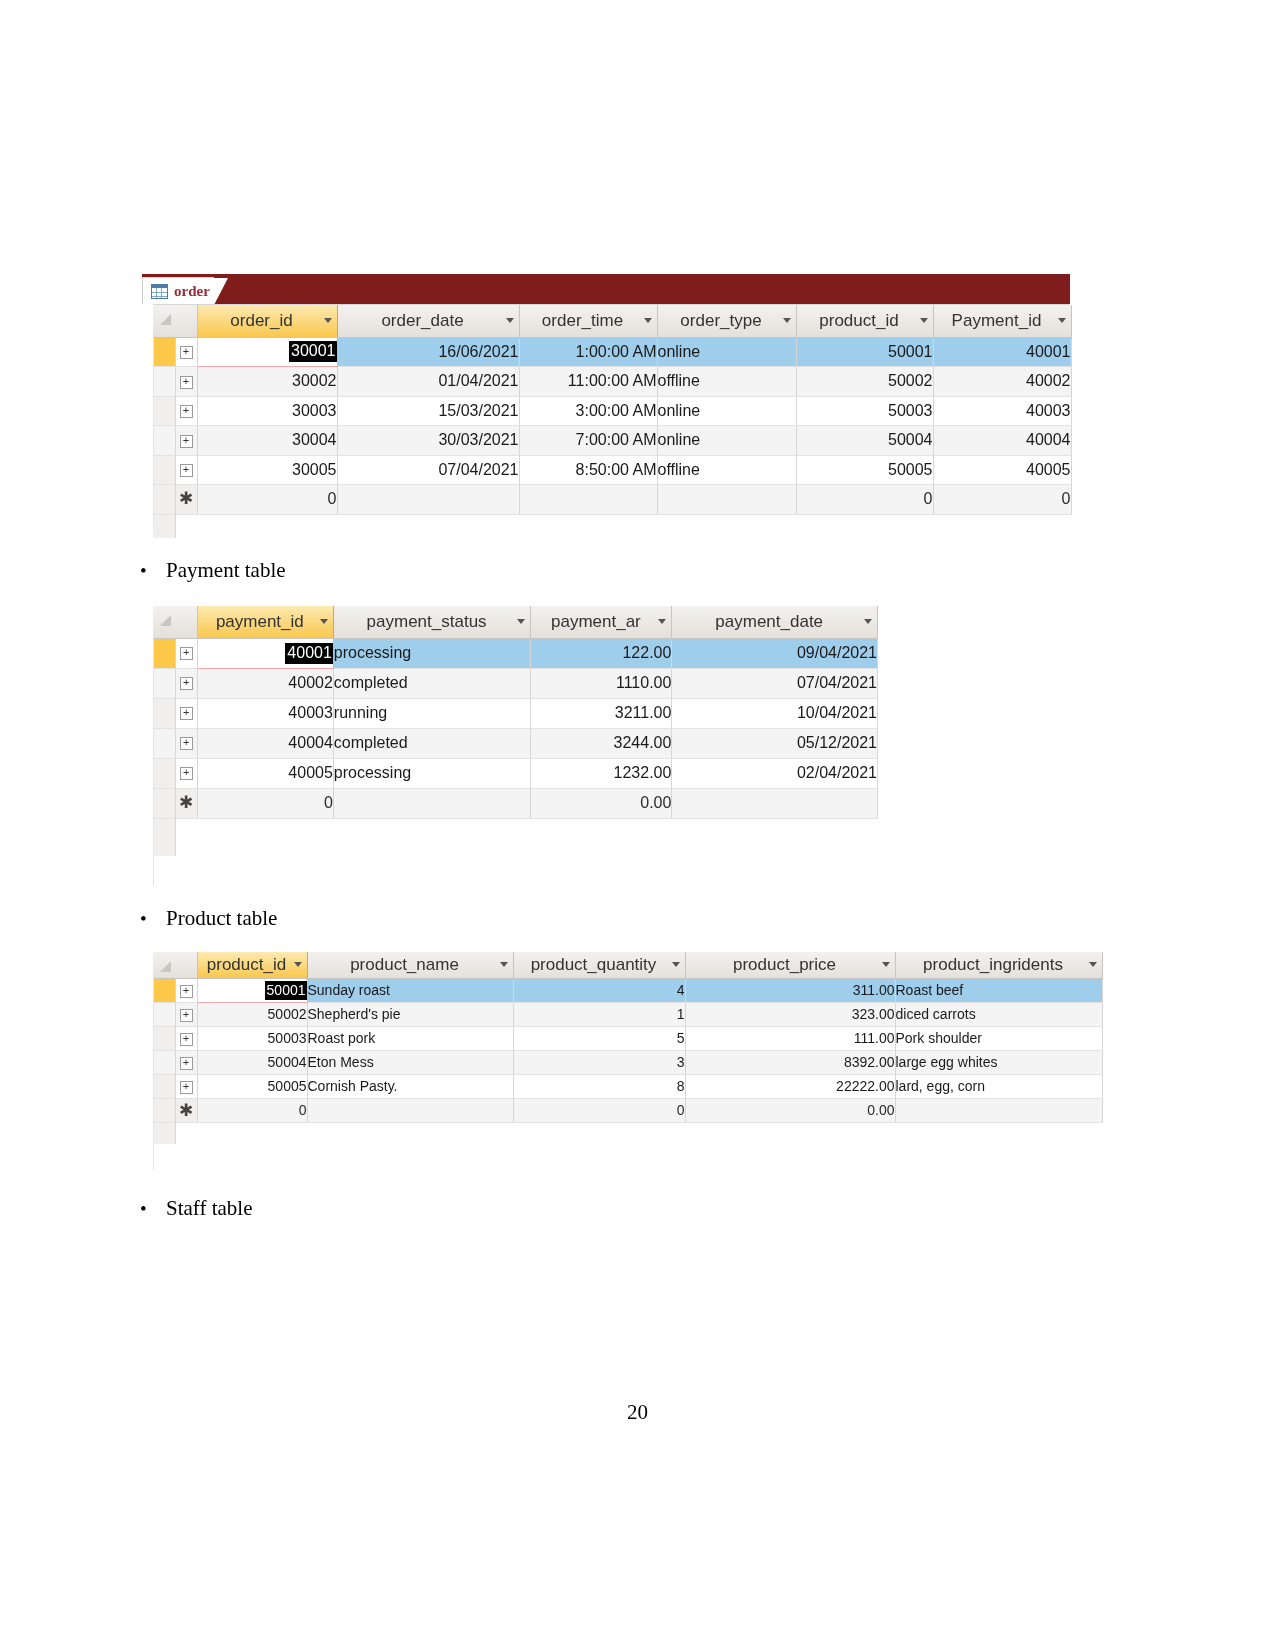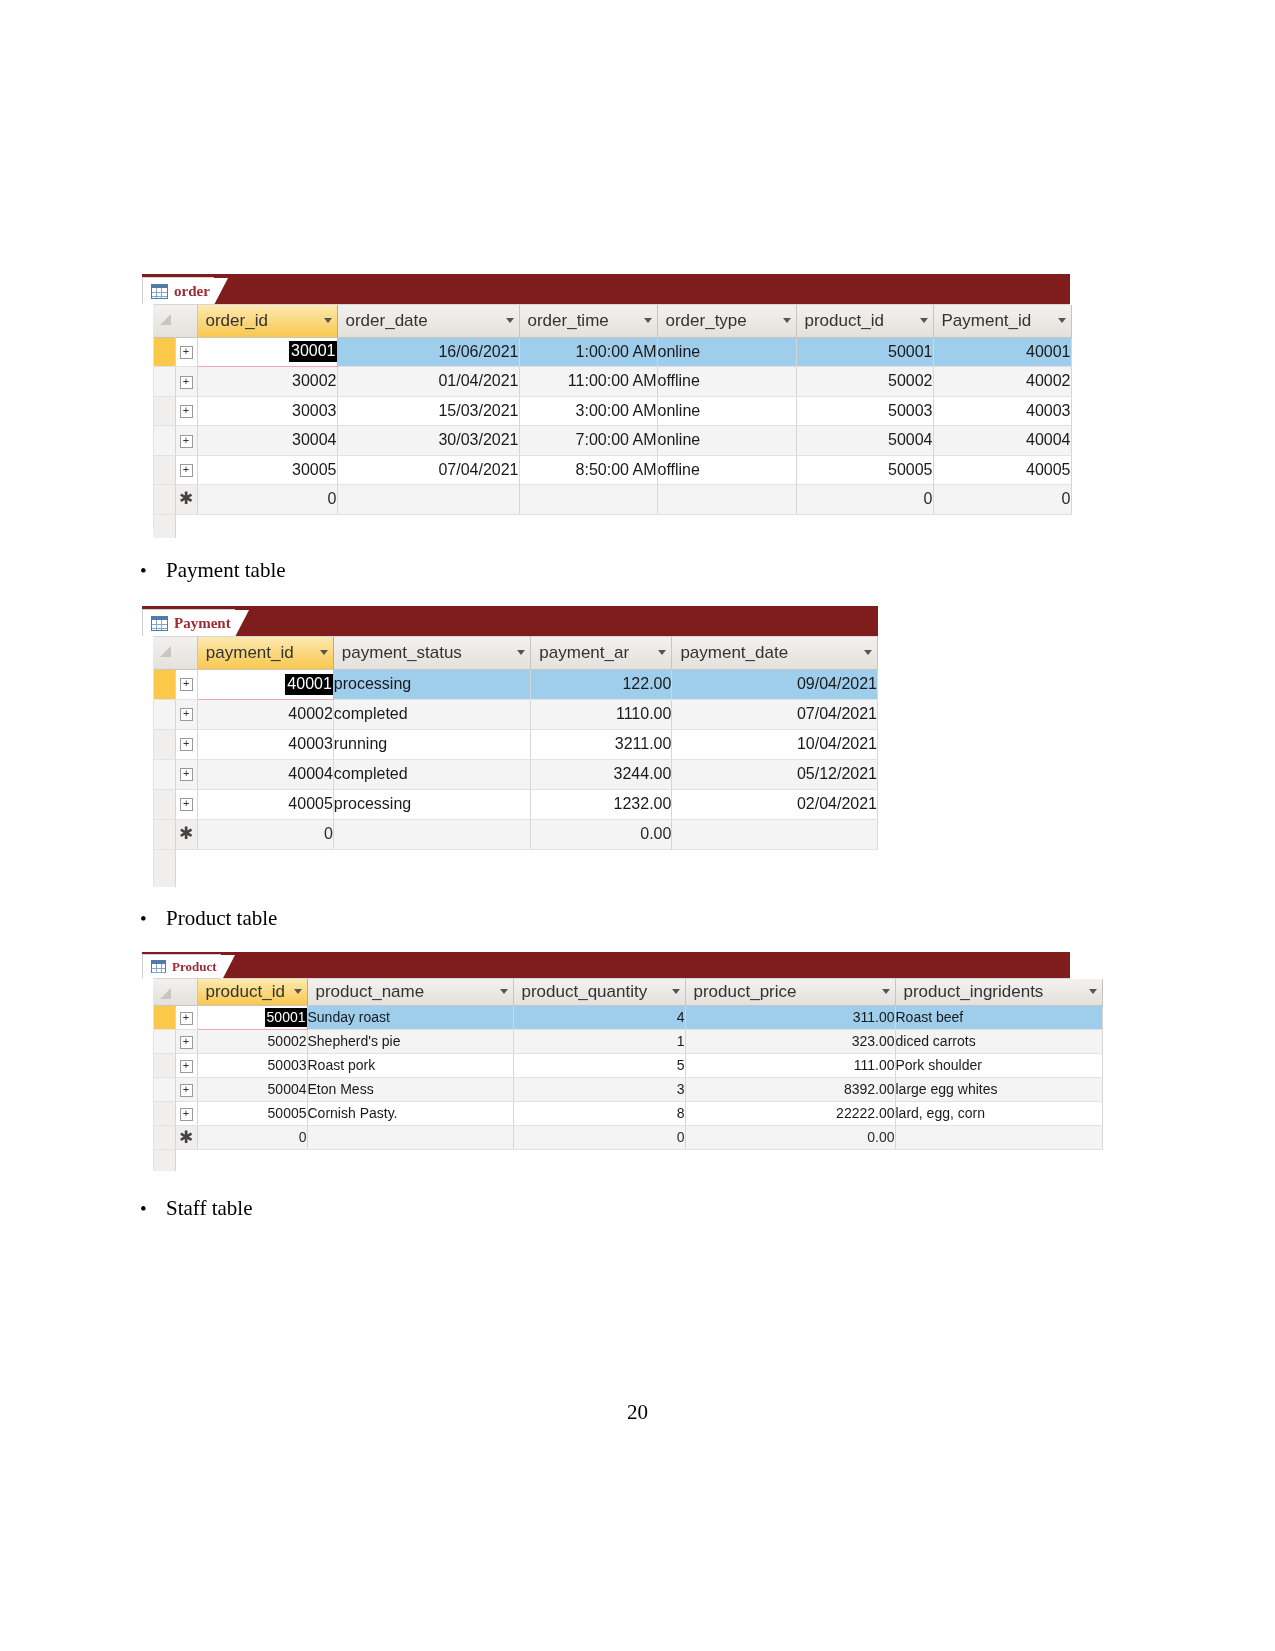--- a/index.html
+++ b/index.html
@@ -134,21 +134,21 @@
     background:linear-gradient(#fde9b0,#f8c74e);
     border-right:1px solid #d8a93b;
   }
   .th-inner{
     display:flex;
     align-items:center;
     justify-content:space-between;
     padding:0 5px 0 8px;
     height:100%;
   }
-  .th-inner span.lbl{flex:1;text-align:left;}
+  .th-inner span.lbl{flex:1;text-align:center;}
   .caret{
     width:0;height:0;
     border-left:4px solid transparent;
     border-right:4px solid transparent;
     border-top:5px solid #555;
     margin-left:6px;
     flex:0 0 auto;
   }
   
   th.corner{
@@ -369,32 +369,20 @@
     </table>
   </div>
 </div>
 
 <div class="bullet-line" style="left:140px; top:558px;">
   <span class="bullet-dot">•</span>
   <span class="bullet-text">Payment table</span>
 </div>
 
 <div class="ds" id="ds-payment" style="left:142px; top:606px; width:736px; height:280px;">
-  <div class="ds-tabstrip">
-    <div class="ds-tab">
-      <span class="tab-icon">
-        <i class="r1"></i>
-          <i class="c1"></i>
-          <i class="c2"></i>
-          <i class="h1"></i>
-          <i class="h2"></i>
-      </span>
-      <span class="tab-label">Payment</span>
-    </div>
-  </div>
   <div class="ds-leftedge"></div>
   <div style="margin-left:11px;">
     <table class="grid">
       <colgroup id="cg-payment">
           <col style="width:22px">
           <col style="width:22px">
           <col style="width:135px">
           <col style="width:196px">
           <col style="width:140px">
           <col style="width:204px">
@@ -487,32 +475,20 @@
     </table>
   </div>
 </div>
 
 <div class="bullet-line" style="left:140px; top:906px;">
   <span class="bullet-dot">•</span>
   <span class="bullet-text">Product table</span>
 </div>
 
 <div class="ds" id="ds-product" style="left:142px; top:952px; width:928px; height:218px; font-size:14px;">
-  <div class="ds-tabstrip" style="height:26px;">
-    <div class="ds-tab" style="height:24px;">
-      <span class="tab-icon" style="width:15px;height:13px;">
-        <i class="r1"></i>
-          <i class="c1"></i>
-          <i class="c2"></i>
-          <i class="h1"></i>
-          <i class="h2"></i>
-      </span>
-      <span class="tab-label" style="font-size:13px;">Product</span>
-    </div>
-  </div>
   <div class="ds-leftedge" style="top:26px;"></div>
   <div style="margin-left:11px;">
     <table class="grid" style="font-size:14px;">
       <colgroup id="cg-product">
           <col style="width:22px">
           <col style="width:22px">
           <col style="width:110px">
           <col style="width:206px">
           <col style="width:172px">
           <col style="width:210px">

